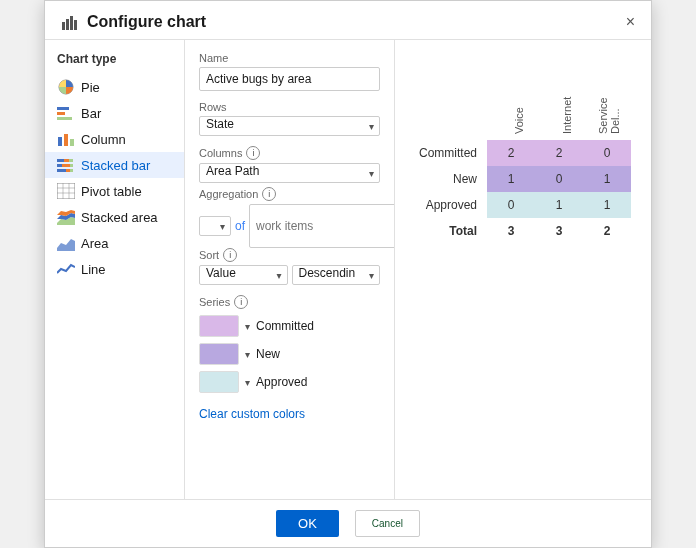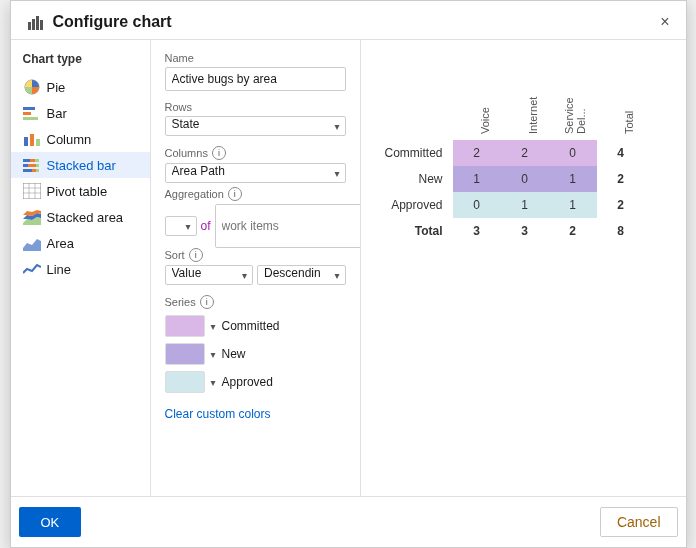--- a/index.html
+++ b/index.html
@@ -11,21 +11,21 @@
       align-items: center;
       justify-content: center;
       width: 696px;
       height: 548px;
       overflow: hidden;
     }
     .dialog {
       background: #fff;
       border: 1px solid #ccc;
       box-shadow: 0 4px 16px rgba(0,0,0,0.2);
-      width: 677px;
+      width: 608px;
       height: 548px;
       display: flex;
       flex-direction: column;
       position: relative;
     }
     .dialog-header {
       display: flex;
       align-items: center;
       padding: 12px 16px 8px 16px;
       border-bottom: 1px solid #e0e0e0;
@@ -154,21 +154,21 @@
     .aggregation-row {
       display: flex;
       gap: 4px;
       align-items: center;
     }
     .aggregation-row .select-wrapper {
       width: 75px;
     }
     .of-text {
       font-size: 12px;
-      color: #a21caf;
+      color: #3b82f6;
     }
     .work-items-input {
       flex: 1;
       border: 1px solid #ccc;
       padding: 14px 6px;
       font-size: 12px;
       color: #888;
       border-radius: 2px;
       background: #fff;
     }
@@ -242,39 +242,39 @@
     }
     .cell-committed { background: #d9b8e8; color: #333; }
     .cell-new { background: #b8a8e0; color: #333; }
     .cell-approved { background: #d0e8ec; color: #333; }
     .cell-total-row td { font-weight: 600; color: #333; }
     .cell-total-col { font-weight: 600; color: #333; }
     
     .dialog-footer {
       padding: 10px 8px;
       display: flex;
-      justify-content: space-between;
+      justify-content: center;
       gap: 16px;
       border-top: 1px solid #e0e0e0;
     }
     .btn-ok {
       background: #0062cc;
       color: #fff;
       border: none;
       padding: 6px 22px;
       font-size: 13px;
       cursor: pointer;
       border-radius: 2px;
     }
     .btn-cancel {
       background: #fff;
-      color: #a16207;
+      color: #14532d;
       border: 1px solid #ccc;
       padding: 6px 16px;
-      font-size: 14px;
+      font-size: 10px;
       cursor: pointer;
       border-radius: 2px;
     }
     
     .pivot-table th.col-header {
       writing-mode: vertical-rl;
       text-orientation: mixed;
       transform: rotate(180deg);
       height: 70px;
       vertical-align: bottom;

